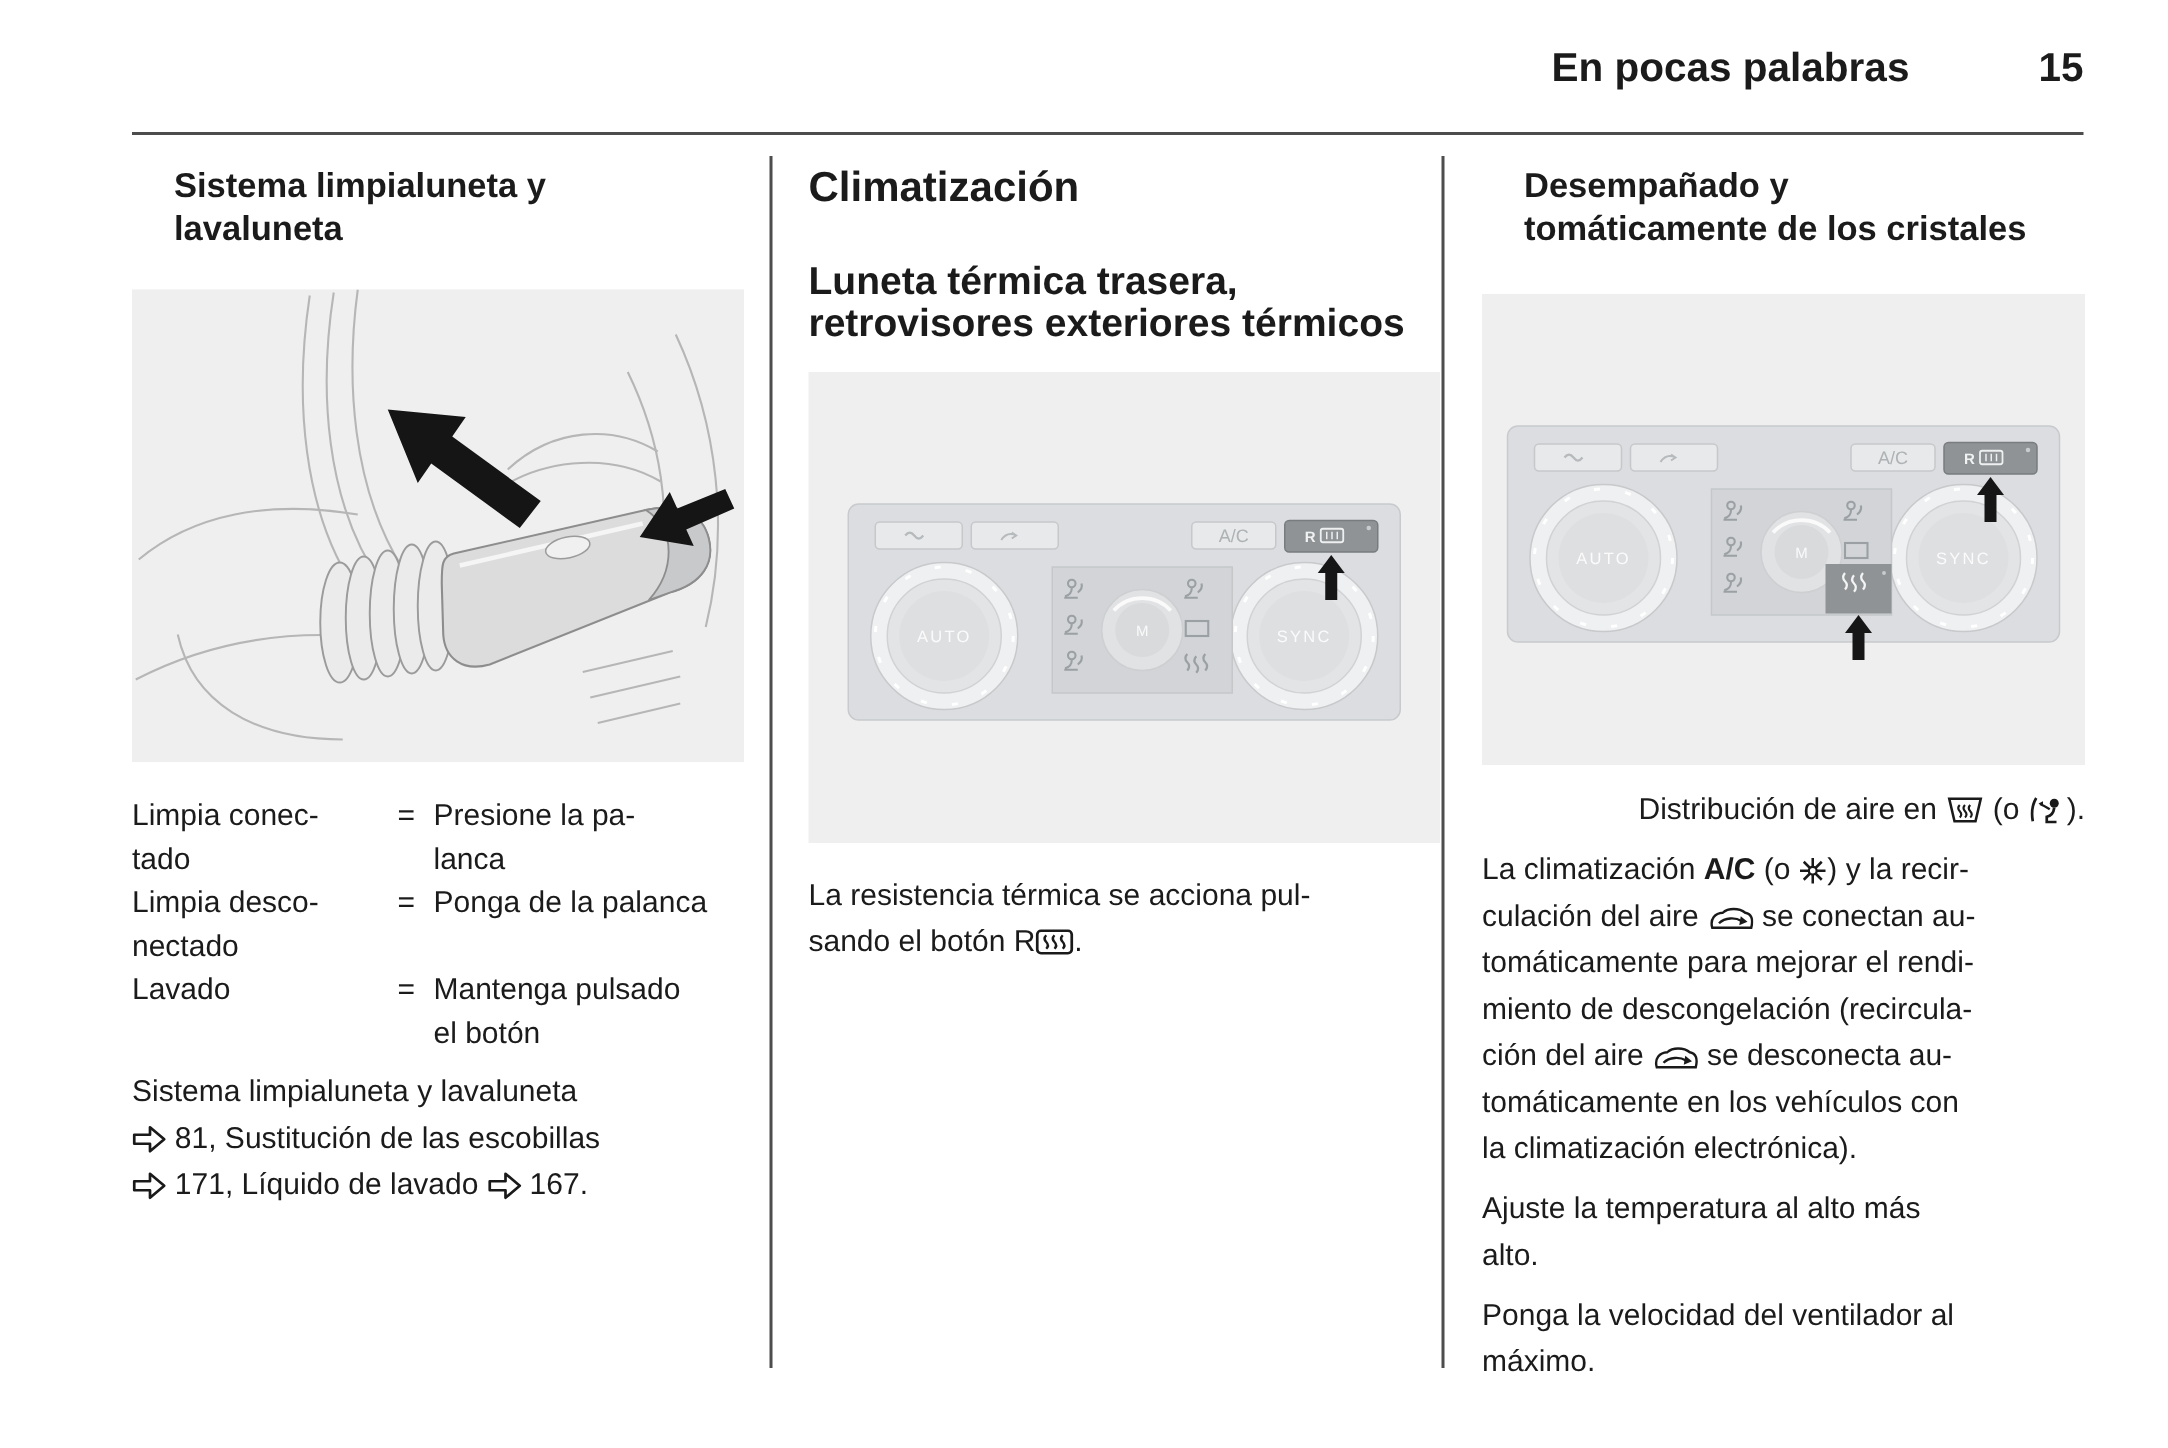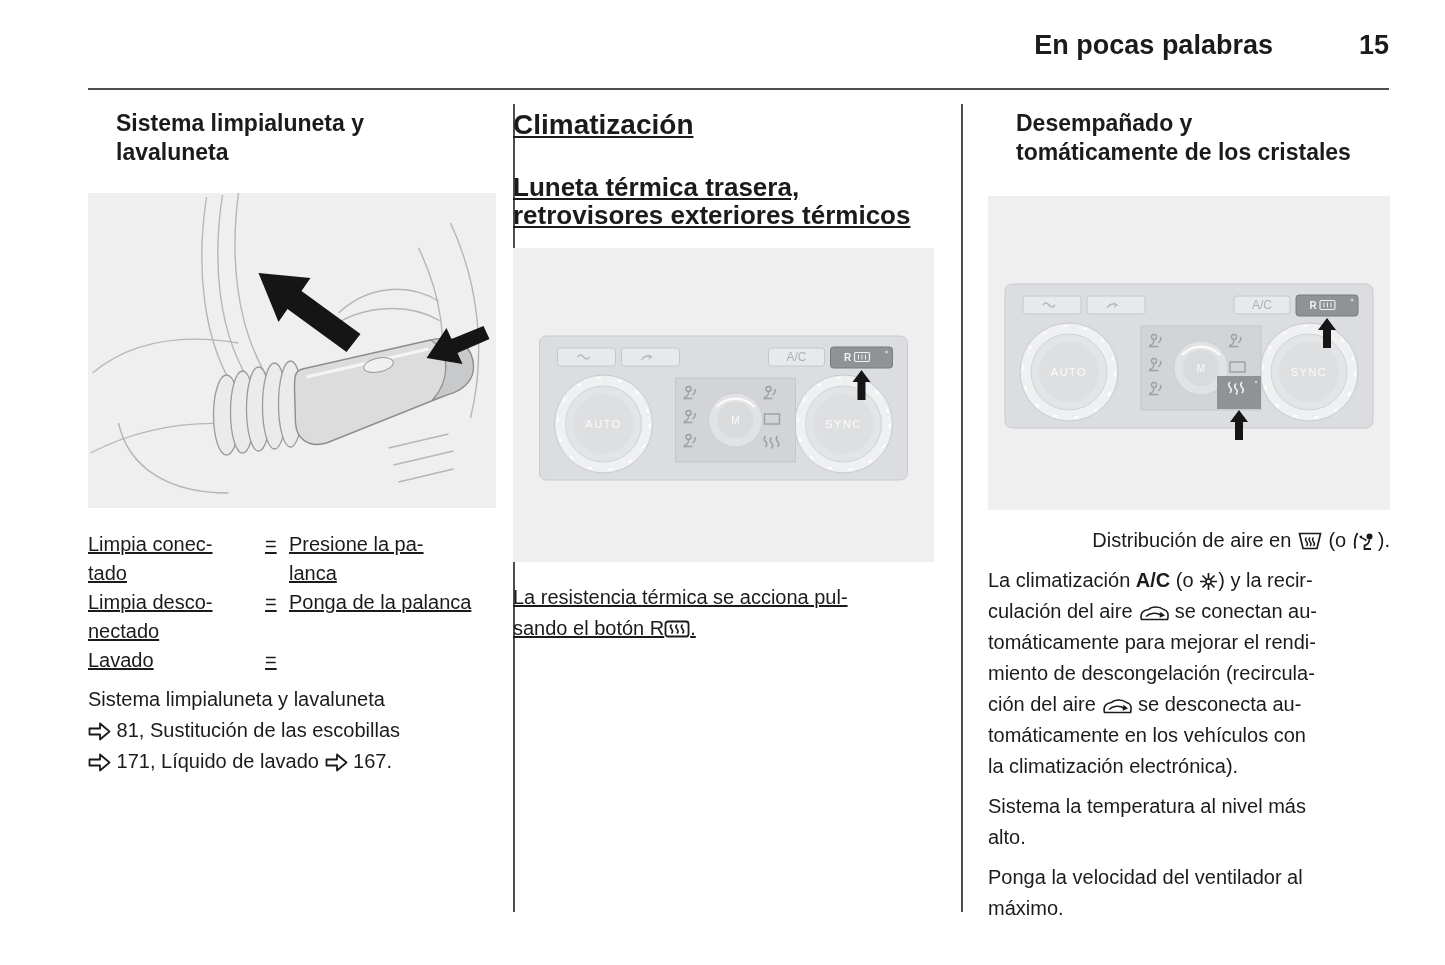--- a/index.html
+++ b/index.html
@@ -8,40 +8,40 @@
          font-family:"Liberation Sans", sans-serif; overflow:hidden; }
 
   .page-header { position:absolute; top:30px; right:56px; display:flex;
                  align-items:flex-end; gap:86px; font-size:27px; font-weight:700; }
   .rule  { position:absolute; left:88px; top:88px; width:1301px; height:2px; background:#4d4d4d; }
   .vdiv  { position:absolute; top:104px; width:2px; height:808px; background:#4d4d4d; }
   .vdiv-1{ left:513px; } .vdiv-2{ left:961px; }
 
   .col   { position:absolute; top:103px; }
   .col-1 { left:88px;  width:408px; }
-  .col-2 { left:513px; width:421px;text-decoration:underline; }
+  .col-2 { left:539px; width:421px; }
   .col-3 { left:988px; width:402px; }
 
   .h-sub    { font-size:23px; font-weight:700; line-height:29px; white-space:pre-line; padding-top:6px;margin-left:28px; }
   .h-main   { font-size:28px; font-weight:700; line-height:34px; padding-top:5px; }
   .h-minor  { font-size:26px; font-weight:700; line-height:28px; white-space:pre-line; margin-top:31px; }
 
   .figure { background:#efefef; width:100%; }
   .figure svg { display:block; width:100%; height:100%; }
   .fig-1 { height:315px; margin-top:26px; }
   .fig-2 { height:314px; margin-top:19px; }
   .fig-3 { height:314px; margin-top:29px; }
 
   .body-par { font-size:20px; line-height:31px; white-space:pre-line; margin-top:9px; }
   .mt20 { margin-top:20px; } .mt15 { margin-top:15px;text-align:right; }
   .body-par b { font-weight:700; }
 
   .deflist { margin-top:22px; font-size:20px; line-height:29px; display:grid;
              grid-template-columns:177px 24px 1fr; }
-  .deflist > div { white-space:pre-line;text-decoration:underline; }
+  .deflist > div { white-space:pre-line; }
 
   .inl-icon { display:inline-block; vertical-align:-4px; line-height:0; }
   .inl-icon svg { display:inline-block; }
 </style>
 </head>
 <body>
 
 <header class="page-header">
   <span>En pocas palabras</span>
   <span>15</span>
@@ -92,20 +92,22 @@
 tado</div>
     <div>=</div>
     <div>Presione la pa-
 lanca</div>
     <div>Limpia desco-
 nectado</div>
     <div>=</div>
     <div>Ponga de la palanca</div>
     <div>Lavado</div>
     <div>=</div>
+    <div>Mantenga pulsado
+el botón</div>
   </div>
 
   <p class="body-par">Sistema limpialuneta y lavaluneta
 <span class="inl-icon"><svg width="23" height="19" viewBox="0 0 23 19">
           <path d="M1.5 6.5 H12 V1.5 L21.5 9.5 L12 17.5 V12.5 H1.5 Z" fill="#fff" stroke="#1a1a1a" stroke-width="1.8" stroke-linejoin="round"></path>
         </svg></span> 81, Sustitución de las escobillas
 <span class="inl-icon"><svg width="23" height="19" viewBox="0 0 23 19">
           <path d="M1.5 6.5 H12 V1.5 L21.5 9.5 L12 17.5 V12.5 H1.5 Z" fill="#fff" stroke="#1a1a1a" stroke-width="1.8" stroke-linejoin="round"></path>
         </svg></span> 171, Líquido de lavado <span class="inl-icon"><svg width="23" height="19" viewBox="0 0 23 19">
           <path d="M1.5 6.5 H12 V1.5 L21.5 9.5 L12 17.5 V12.5 H1.5 Z" fill="#fff" stroke="#1a1a1a" stroke-width="1.8" stroke-linejoin="round"></path>
@@ -264,17 +266,17 @@
         </svg></span> se conectan au-
 tomáticamente para mejorar el rendi-
 miento de descongelación (recircula-
 ción del aire <span class="inl-icon"><svg width="31" height="18" viewBox="0 0 31 18">
           <path d="M3.5 15.5 C1.8 9.5 5.5 5.8 10.5 5.5 C14 2.2 21.5 2.2 25.5 5.5 C29.5 6.2 31 9.5 29.5 15.5 Z" fill="none" stroke="#1a1a1a" stroke-width="1.6"></path>
           <path d="M8 12.5 C12 8.5 19 8.5 23 11" fill="none" stroke="#1a1a1a" stroke-width="1.6"></path>
           <path d="M22.5 7.8 L27 11.5 L21.5 13.8" fill="#1a1a1a"></path>
         </svg></span> se desconecta au-
 tomáticamente en los vehículos con
 la climatización electrónica).</p>
-  <p class="body-par">Sistema la temperatura al nivel más
+  <p class="body-par">Ajuste la temperatura al alto más
 alto.</p>
   <p class="body-par">Ponga la velocidad del ventilador al
 máximo.</p>
 </section>
 
 </body></html>

